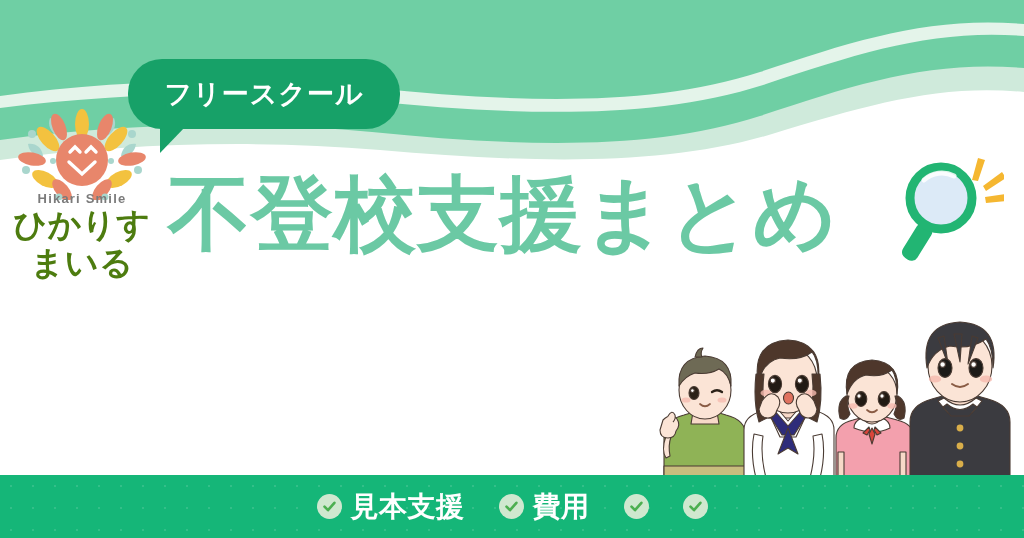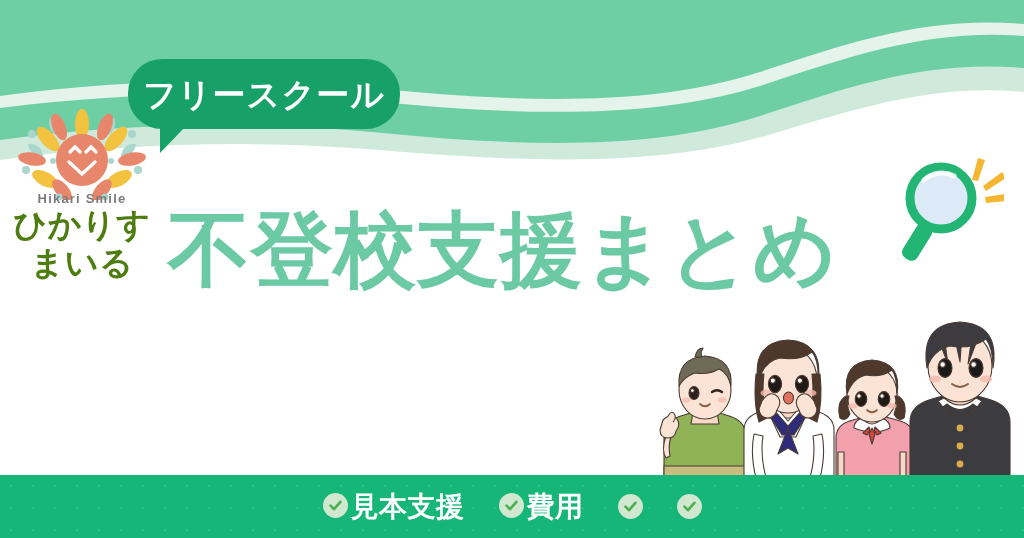--- a/index.html
+++ b/index.html
@@ -14,21 +14,21 @@
   .wave-wrap{position:absolute;left:0;top:0;width:1024px;height:170px;overflow:hidden;pointer-events:none;}
   .wave-svg{display:block;width:1024px;height:170px;}
 
   
   .tag-bubble{
     position:absolute;left:128px;top:59px;width:272px;height:70px;
     background:#17a168;border-radius:34px;
     display:flex;align-items:center;justify-content:center;
   }
   .tag-bubble .tag-text{
-    color:#ffffff;font-size:33px;font-weight:bold;letter-spacing:1px;
+    color:#ffffff;font-size:27px;font-weight:bold;letter-spacing:1px;
     white-space:nowrap;line-height:1;
   }
   .tag-tail{
     position:absolute;left:160px;top:126px;width:0;height:0;
     border-left:0 solid transparent;
     border-right:26px solid transparent;
     border-top:27px solid #17a168;
   }
 
   
@@ -40,21 +40,21 @@
   }
   .logo-jp{
     position:absolute;left:0;top:102px;width:156px;text-align:center;
     font-size:33px;font-weight:bold;color:#4d7c0f;letter-spacing:0.5px;line-height:1.15;
   }
 
   
   .title-line1{
     position:absolute;left:168px;top:173px;
     font-size:82px;font-weight:bold;line-height:1;
-    color:#6bc9a4;letter-spacing:1px;white-space:nowrap;margin-top:36px;
+    color:#6bc9a4;letter-spacing:1px;white-space:nowrap;
   }
   .title-line2{
     position:absolute;left:38px;top:313px;
     font-size:92px;font-weight:bold;line-height:1;
     color:#1eaa63;letter-spacing:2px;white-space:nowrap;
   }
 
   
   .magnifier{position:absolute;left:884px;top:146px;width:120px;height:130px;}
 
@@ -62,21 +62,21 @@
   .characters{position:absolute;left:648px;top:286px;width:376px;height:192px;}
 
   
   .bottom-bar{
     position:absolute;left:0;bottom:0;width:1024px;height:63px;
     background:#15b678;
     background-image:radial-gradient(rgba(255,255,255,.13) 1px, transparent 1.2px);
     background-size:22px 22px;
     display:flex;align-items:center;justify-content:center;gap:34px;
   }
-  .bar-item{display:flex;align-items:flex-start;gap:3px;}
+  .bar-item{display:flex;align-items:center;gap:9px;}
   .bar-check{
     width:25px;height:25px;border-radius:50%;background:#cfe8cf;flex:0 0 auto;
     display:flex;align-items:center;justify-content:center;
   }
   .bar-label{
     color:#ffffff;font-size:28px;font-weight:bold;line-height:1;white-space:nowrap;
     letter-spacing:0.5px;
   }
 </style>
 </head>

